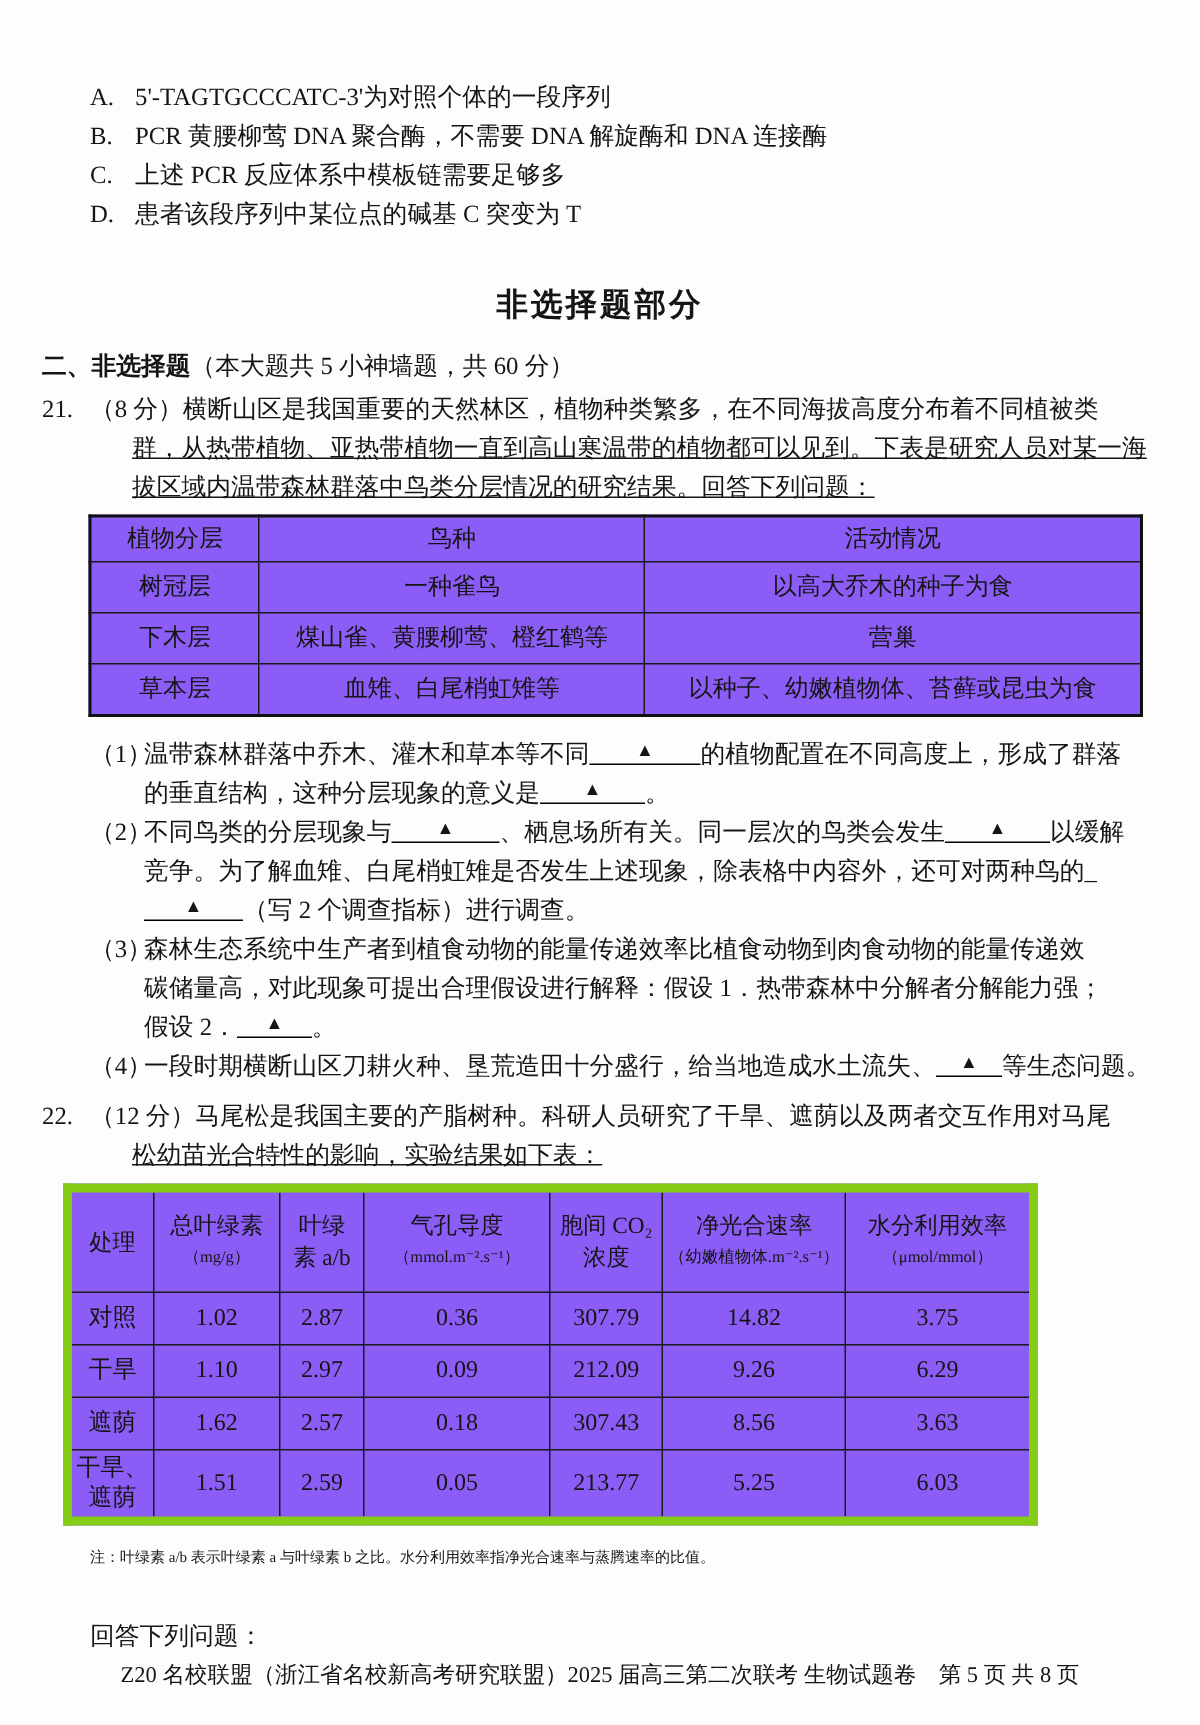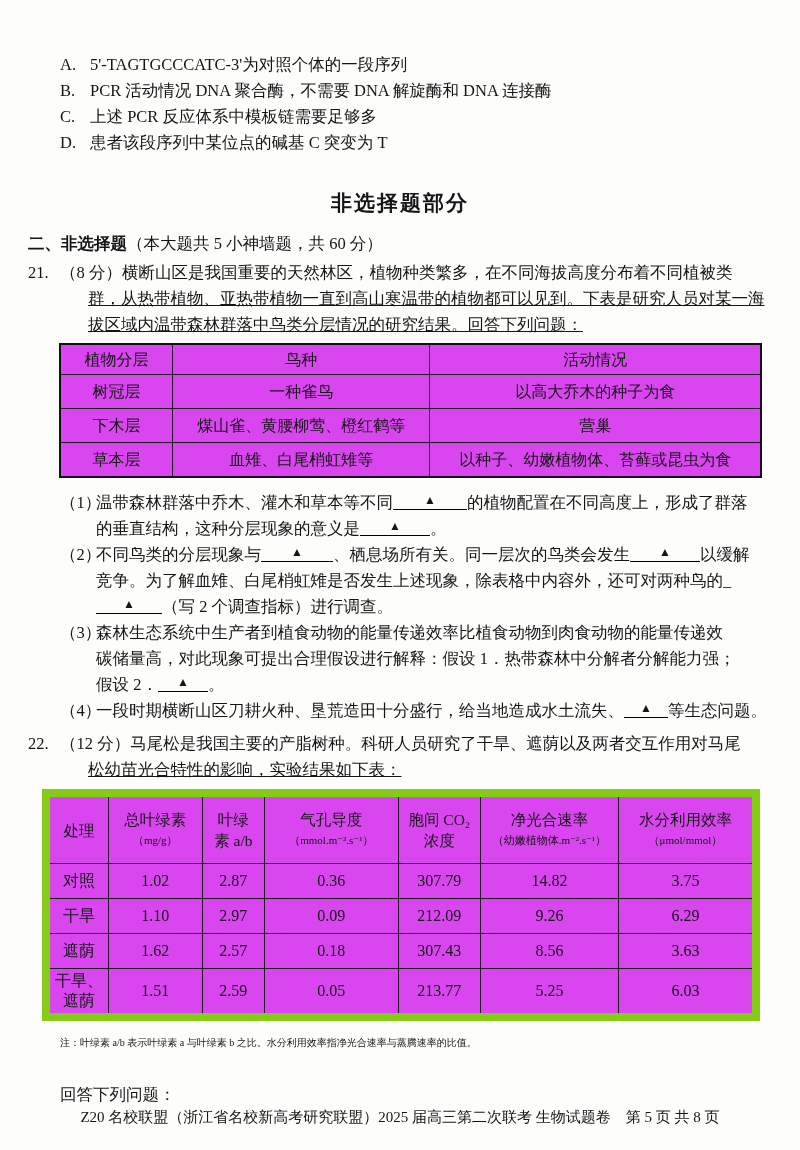--- a/index.html
+++ b/index.html
@@ -30,43 +30,43 @@
   .sline1{margin-left:60px;white-space:nowrap;}
   .sline1 .snum{display:inline-block;width:36px;}
   .scont{margin-left:96px;white-space:nowrap;}
   
   .blank{
     display:inline-block;border-bottom:1.6px solid #000;
     text-align:center;font-size:12px;line-height:15px;height:16px;
     vertical-align:-2px;overflow:hidden;
   }
   
-  table{border-collapse:collapse;background:#d946ef;}
+  table{border-collapse:collapse;background:#8b5cf6;}
   td,th{border:1.2px solid #1a1a1a;text-align:center;vertical-align:middle;font-weight:normal;padding:0 2px;}
   .t1{margin:5px 0 0 59px;width:703px;border:2px solid #111;}
   .t1 th{height:29px;font-size:16px;line-height:18px;}
   .t1 td{height:33px;font-size:16px;}
-  .t2{margin:6px 0 0 42px;width:718px;border:8px solid #84cc16;}
+  .t2{margin:6px 0 0 42px;width:650px;border:6px solid #84cc16;}
   .t2 th{height:66px;font-size:15.5px;line-height:21px;}
   .t2 .unit{font-size:11px;}
   .t2 td{height:34px;font-size:16px;white-space:pre-line;line-height:20px;margin-left:23px;}
   .t2 tr:last-child td{height:44px;}
   
   .note{margin:9px 0 0 60px;font-size:10px;white-space:nowrap;}
   .answer-prompt{margin:26px 0 0 60px;white-space:nowrap;}
   .footer{position:absolute;top:1104px;left:0;width:800px;text-align:center;font-size:15px;white-space:nowrap;}
 </style>
 </head>
 <body>
 
 <div class="page">
 
   <div class="options">
     <div class="opt"><span class="lab">A.</span><span>5'-TAGTGCCCATC-3'为对照个体的一段序列</span></div>
-    <div class="opt"><span class="lab">B.</span><span>PCR 活动情况 DNA 聚合酶，不需要 DNA 解旋酶和 DNA 连接酶</span></div>
+    <div class="opt"><span class="lab">B.</span><span>PCR 黄腰柳莺 DNA 聚合酶，不需要 DNA 解旋酶和 DNA 连接酶</span></div>
     <div class="opt"><span class="lab">C.</span><span>上述 PCR 反应体系中模板链需要足够多</span></div>
     <div class="opt"><span class="lab">D.</span><span>患者该段序列中某位点的碱基 C 突变为 T</span></div>
   </div>
 
   <div class="sec-title">非选择题部分</div>
   <div class="sec-head">
     <span class="b">二、非选择题</span><span>（本大题共 5 小神墙题，共 60 分）</span>
   </div>
 
   <div class="question">

